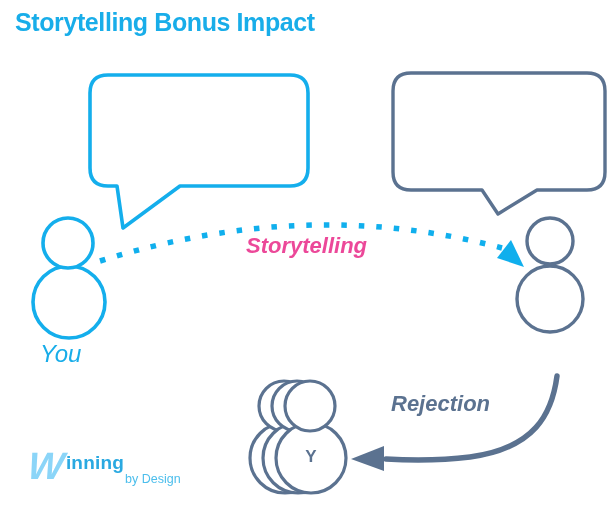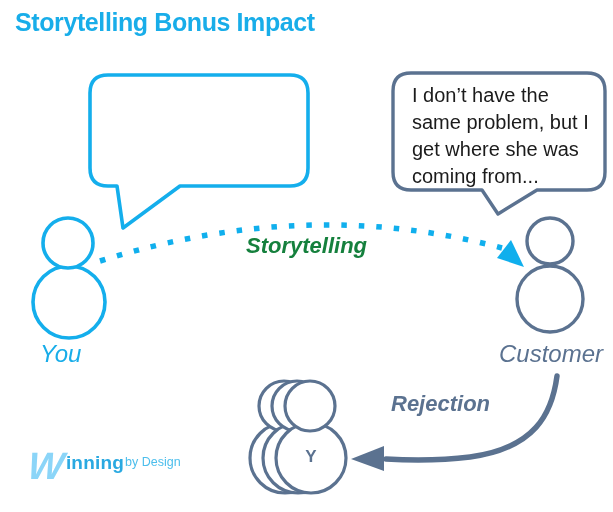--- a/index.html
+++ b/index.html
@@ -12,37 +12,37 @@
     position:absolute;left:15px;top:8px;margin:0;
     font-size:25px;font-weight:bold;letter-spacing:-0.4px;color:#18ADE9;
   }
   .bubble-text{
     position:absolute;white-space:pre-line;color:#1b1b1b;
     font-size:20px;line-height:27px;
   }
   .bubble-text.left{left:112px;top:84px;width:190px;}
   .bubble-text.right{left:412px;top:82px;width:196px;}
   .flow-label{position:absolute;font-style:italic;font-weight:bold;font-size:22px;}
-  .flow-label.storytelling{left:246px;top:233px;color:#15803d;}
+  .flow-label.storytelling{left:246px;top:233px;color:#ec4899;}
   .flow-label.rejection{left:379px;top:391px;color:#5B7290;margin-left:12px;}
   .actor-label{position:absolute;font-style:italic;font-size:24px;}
   .actor-label.you{left:40px;top:340px;color:#18ADE9;font-style:italic;}
   .actor-label.customer{left:499px;top:340px;color:#5B7290;}
   .person-y-label{
     position:absolute;left:297px;top:447px;width:28px;text-align:center;
     font-size:17px;font-weight:bold;color:#5B7290;
   }
   .logo{position:absolute;left:28px;top:446px;display:flex;align-items:flex-start;}
   .logo-w{
     font-size:38px;line-height:40px;font-weight:bold;font-style:italic;
     color:#8BD5F8;transform:skewX(-6deg);
   }
   .logo-col{display:flex;flex-direction:row;margin-left:2px;margin-top:7px;}
   .logo-rest{font-size:19px;line-height:19px;font-weight:bold;color:#2AA9E1;letter-spacing:0.2px;}
-  .logo-tagline{font-size:12.5px;line-height:14px;color:#4CBEEC;margin-top:2px;margin-left:1px;}
+  .logo-tagline{font-size:12.5px;line-height:14px;color:#4CBEEC;margin-top:19px;margin-left:1px;}
 </style>
 </head>
 <body>
 
 <div class="stage">
 
   <svg class="art" viewBox="0 0 613 512" aria-hidden="true">
 
     <path d="M 108 75 H 290 Q 308 75 308 93 V 168 Q 308 186 290 186 H 180 L 123 228 L 117 186 H 108 Q 90 186 90 168 V 93 Q 90 75 108 75 Z" fill="#ffffff" stroke="#14AEEC" stroke-width="3.6" stroke-linejoin="round"></path>
 
@@ -69,30 +69,25 @@
       <circle cx="284" cy="406" r="25"></circle>
       <circle cx="298" cy="458" r="35"></circle>
       <circle cx="297" cy="406" r="25"></circle>
       <circle cx="311" cy="458" r="35"></circle>
       <circle cx="310" cy="406" r="25"></circle>
     </g>
   </svg>
 
   <h1 class="page-title">Storytelling Bonus Impact</h1>
 
-  <div class="bubble-text right">I don’t have the
-same problem, but I
-get where she was
-coming from...</div>
 
   <div class="flow-label storytelling">Storytelling</div>
   <div class="flow-label rejection">Rejection</div>
 
   <div class="actor-label you">You</div>
-  <div class="actor-label customer">Customer</div>
 
   <div class="person-y-label">Y</div>
 
   <div class="logo">
     <span class="logo-w">W</span>
     <span class="logo-col">
       <span class="logo-rest">inning</span>
       <span class="logo-tagline">by Design</span>
     </span>
   </div>

